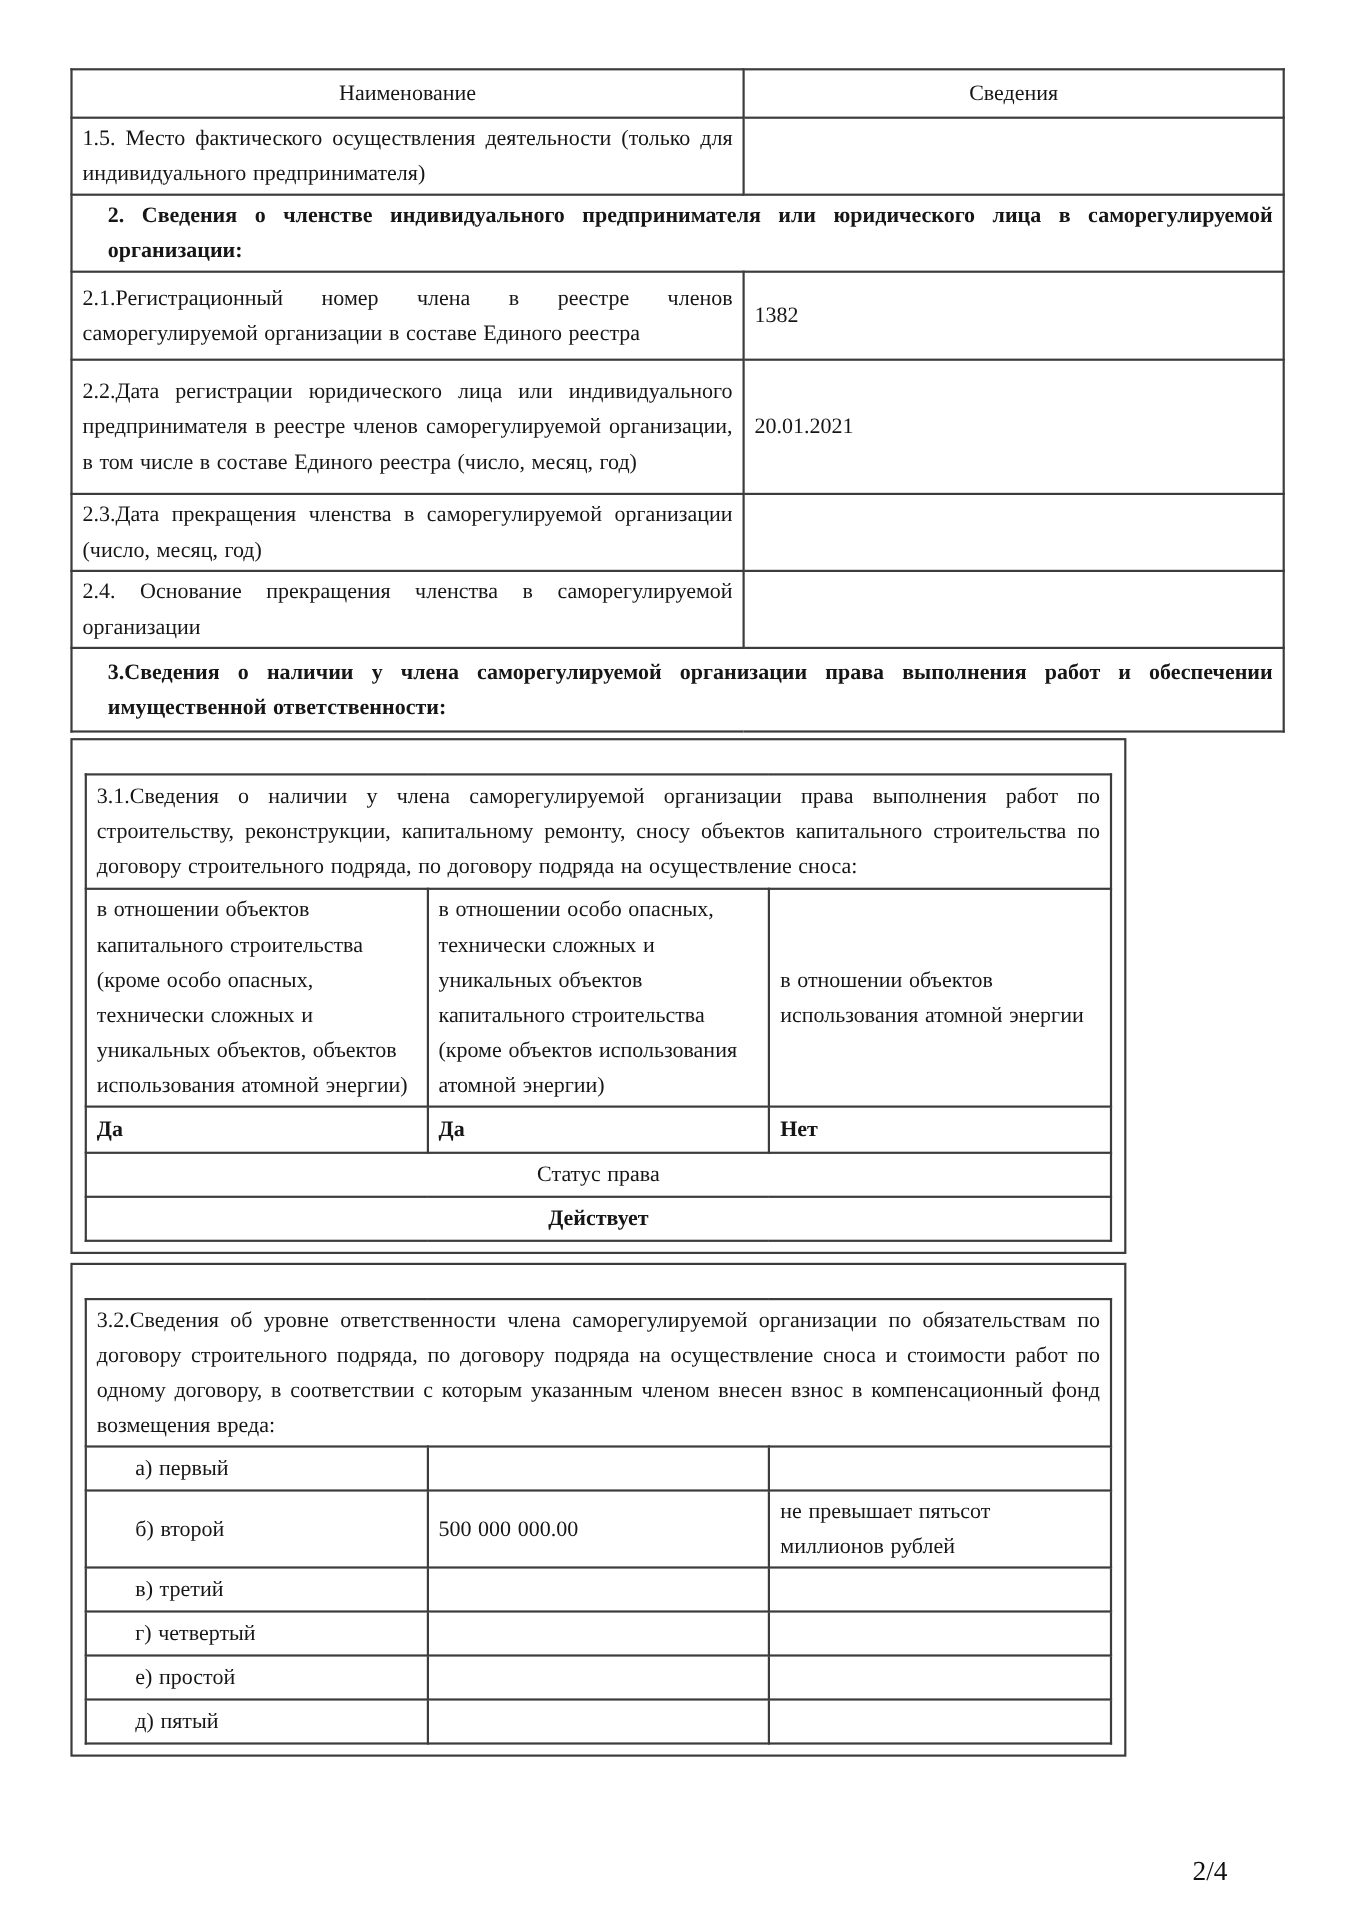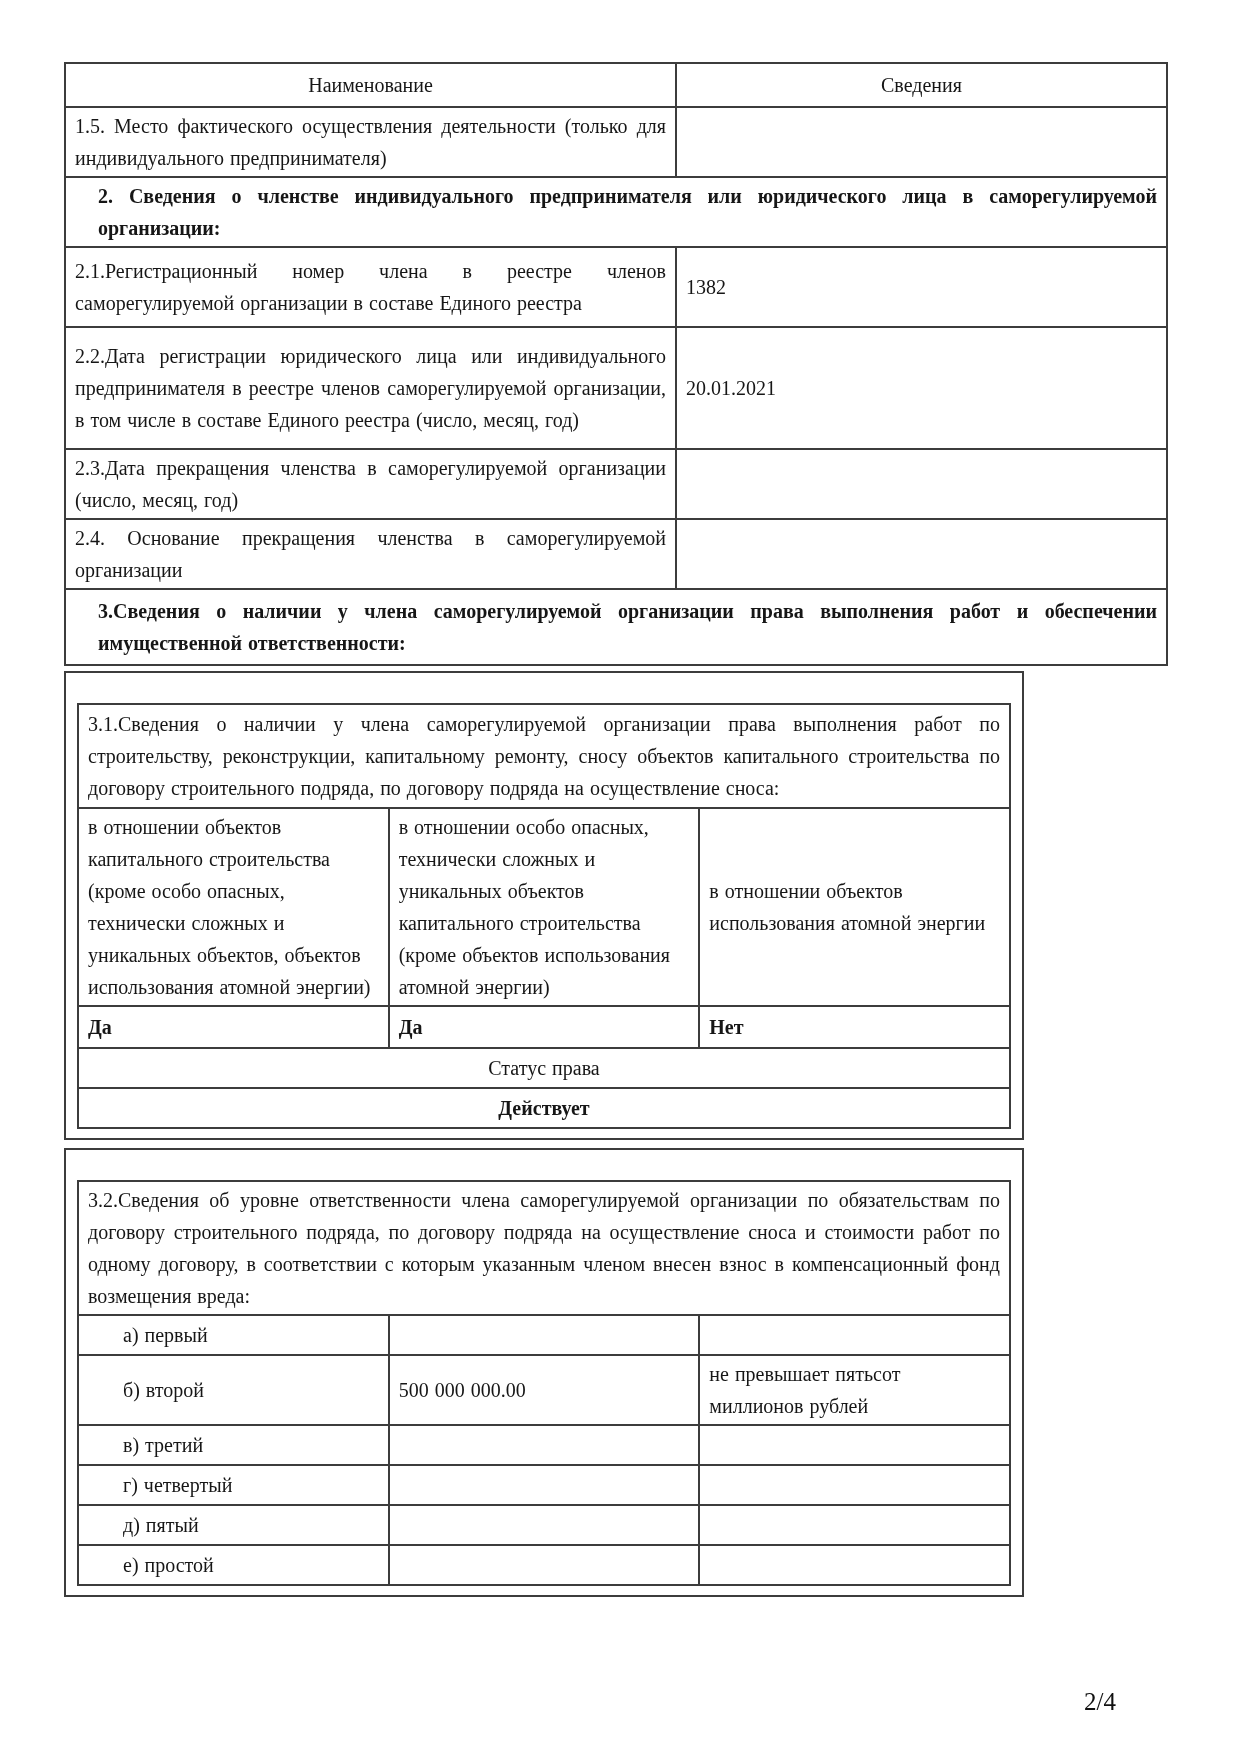--- a/index.html
+++ b/index.html
@@ -162,26 +162,26 @@
         <td class="c1">в) третий</td>
         <td class="c2"></td>
         <td class="c3"></td>
       </tr>
       <tr class="lvl">
         <td class="c1">г) четвертый</td>
         <td class="c2"></td>
         <td class="c3"></td>
       </tr>
       <tr class="lvl">
-        <td class="c1">д) пятый</td>
+        <td class="c1">е) простой</td>
         <td class="c2"></td>
         <td class="c3"></td>
       </tr>
       <tr class="lvl">
-        <td class="c1">е) простой</td>
+        <td class="c1">д) пятый</td>
         <td class="c2"></td>
         <td class="c3"></td>
       </tr>
     </tbody>
       </table>
   </div>
 
 </div>
 
 <div class="page-num">2/4</div>

